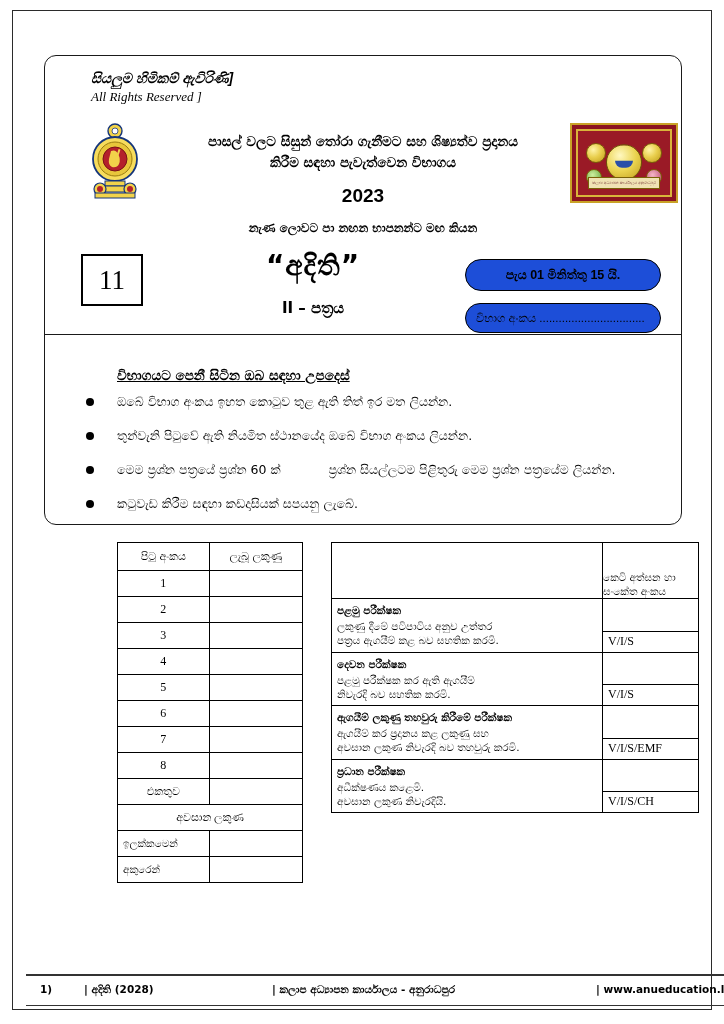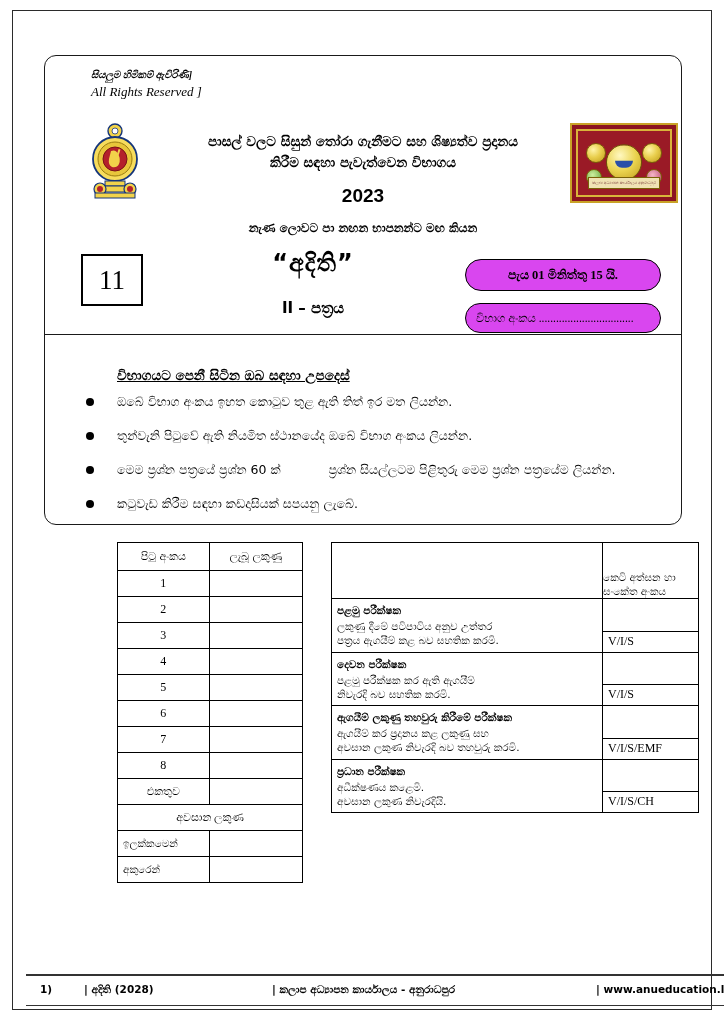--- a/index.html
+++ b/index.html
@@ -49,24 +49,24 @@
   }
 
   
   .rights {
     position: absolute;
     left: 78px;
     top: 57px;
     line-height: 1.45;
   }
   .rights .si {
-    font-size: 10px;
+    font-size: 14px;
     font-weight: bold;
     font-style: italic;
-    font-family: Liberation Serif, serif;
+    font-family: Liberation Sans, sans-serif;
     white-space: nowrap;
   }
   .rights .en {
     font-size: 13px;
     font-style: italic;
     font-family: "Liberation Serif", "DejaVu Serif", serif;
     white-space: nowrap;
   }
 
   
@@ -167,21 +167,21 @@
     font-size: 12px;
     font-weight: bold;
     font-family: "DejaVu Sans", "Liberation Sans", sans-serif;
   }
   .paper-name {
     position: absolute;
     left: 175px;
     top: 238px;
     width: 250px;
     text-align: center;
-    font-size: 24px;
+    font-size: 28px;
     font-weight: bold;
     font-family: "DejaVu Sans", "Liberation Sans", sans-serif;
     letter-spacing: 1px;
   }
   .paper-part {
     position: absolute;
     left: 175px;
     top: 288px;
     width: 250px;
     text-align: center;
@@ -204,22 +204,22 @@
     font-size: 27px;
     font-family: "Liberation Serif", "DejaVu Serif", serif;
   }
 
   
   .pill {
     position: absolute;
     border: 1.4px solid #000;
     border-radius: 26px;
     box-sizing: border-box;
-    background: #d946ef;
-    font-family: Liberation Serif, serif;
+    background: #1d4ed8;
+    font-family: Liberation Sans, sans-serif;
   }
   .pill-duration {
     left: 452px;
     top: 248px;
     width: 196px;
     height: 32px;
     text-align: center;
     line-height: 30px;
     font-size: 12.5px;
     font-weight: bold;

